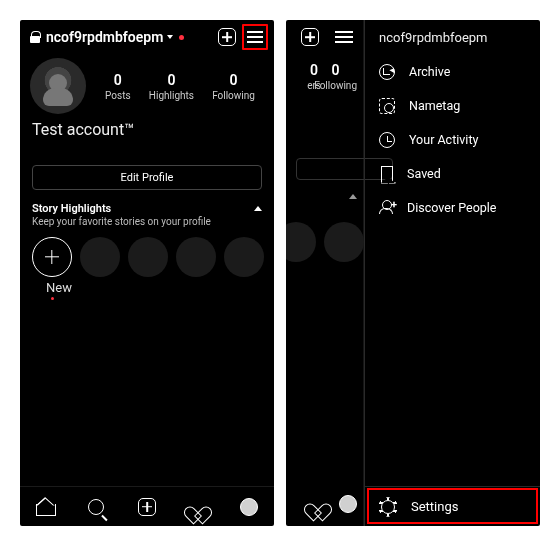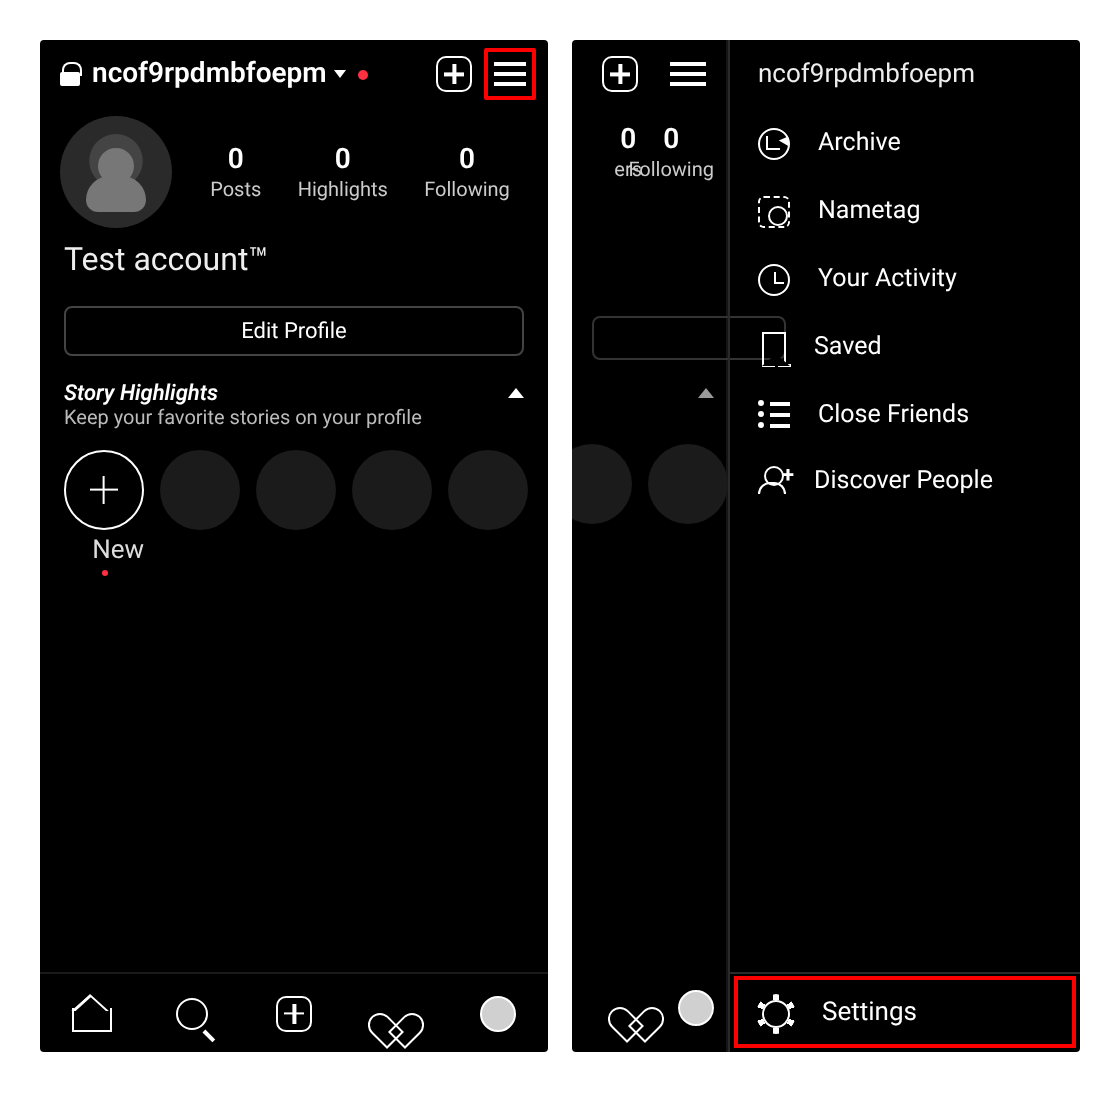--- a/index.html
+++ b/index.html
@@ -134,33 +134,32 @@
   .stats { flex: 1; display: flex; justify-content: space-around; text-align: center; }
   .stat-num { font-size: 14px; font-weight: 600; }
   .stat-lbl { font-size: 10px; color: var(--muted); margin-top: 2px; }
 
   .display-name {
     font-size: 16px; color: #eee;
     padding: 0 12px 8px 12px;
   }
 
   .edit-btn {
-    margin: 6px 12px 10px 12px;
+    margin: 18px 12px 10px 12px;
     border: 1px solid #444;
     border-radius: 4px;
     text-align: center;
     font-size: 11px;
     padding: 5px 0;
     color: #fff;
   }
 
   .highlights-head {
     display: flex; align-items: center; justify-content: space-between;
     padding: 2px 12px 0 12px;
-    font-style: italic;
   }
   .highlights-head .title { font-size: 11px; font-weight: 600; }
   .highlights-head .chev-up {
     width: 0; height: 0;
     border-left: 4px solid transparent;
     border-right: 4px solid transparent;
     border-bottom: 5px solid #fff;
   }
   .highlights-sub {
     font-size: 10px; color: #bbb; padding: 1px 12px 8px 12px;
@@ -560,24 +559,20 @@
           </div>
           <div class="menu-item">
             <span class="mi-icon ic-activity"></span>
             <span>Your Activity</span>
           </div>
           <div class="menu-item">
             <span class="mi-icon ic-saved"></span>
             <span>Saved</span>
           </div>
           <div class="menu-item">
-            <span class="mi-icon ic-list"></span>
-            <span>Close Friends</span>
-          </div>
-          <div class="menu-item">
             <span class="mi-icon ic-discover">
                 <span class="body"></span>
               </span>
             <span>Discover People</span>
           </div>
         </div>
 
         <div class="settings-bar">
           <span class="ic-gear"></span>
           <span>Settings</span>

